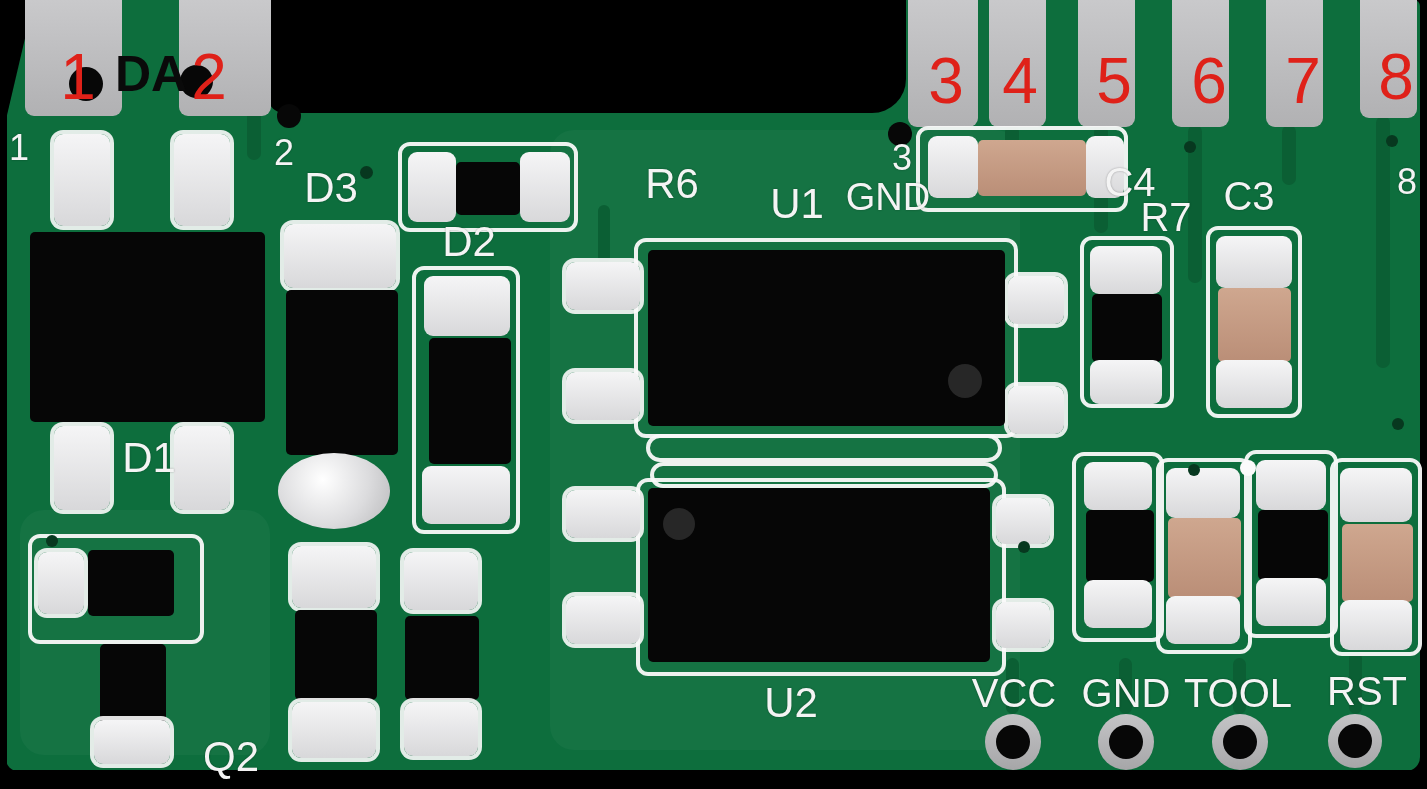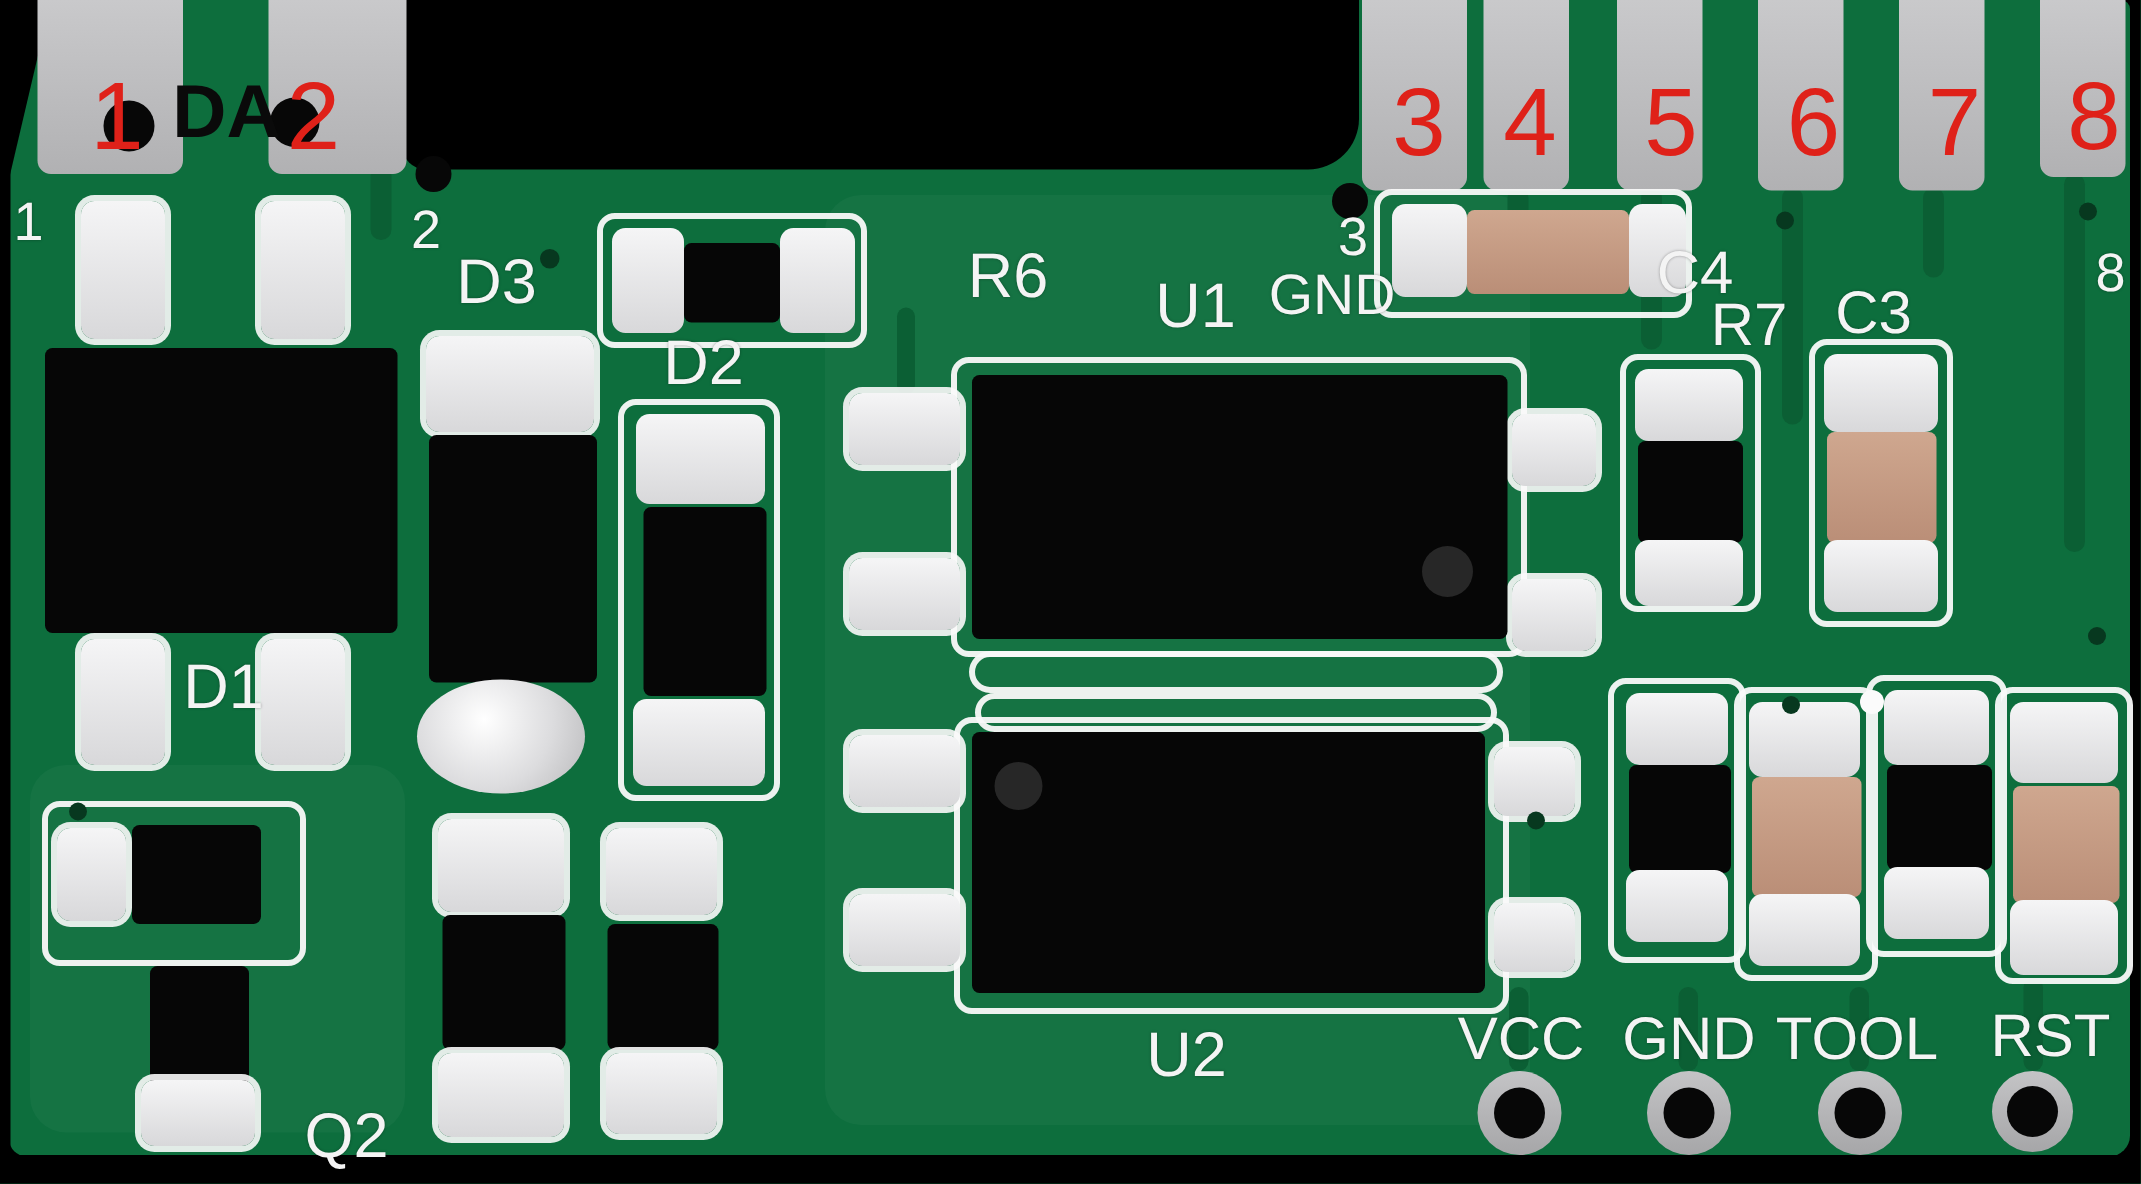--- a/index.html
+++ b/index.html
@@ -197,21 +197,21 @@
   <div class="silk sm" style="left:284px;top:153px">2</div>
   <div class="silk sm" style="left:902px;top:158px">3</div>
   <div class="silk sm" style="left:1407px;top:182px">8</div>
   <div class="silk" style="left:331px;top:188px">D3</div>
   <div class="silk" style="left:672px;top:184px">R6</div>
   <div class="silk" style="left:469px;top:242px">D2</div>
   <div class="silk" style="left:797px;top:204px">U1</div>
   <div class="silk s38" style="left:888px;top:197px">GND</div>
   <div class="silk s40" style="left:1130px;top:182px">C4</div>
   <div class="silk s40" style="left:1166px;top:217px">R7</div>
-  <div class="silk s40" style="left:1249px;top:209px">C3</div>
+  <div class="silk s40" style="left:1249px;top:196px">C3</div>
   <div class="silk" style="left:149px;top:458px">D1</div>
   <div class="silk" style="left:231px;top:757px">Q2</div>
   <div class="silk" style="left:791px;top:703px">U2</div>
   <div class="silk s40" style="left:1014px;top:693px">VCC</div>
   <div class="silk s40" style="left:1126px;top:693px">GND</div>
   <div class="silk s40" style="left:1238px;top:693px">TOOL</div>
   <div class="silk s40" style="left:1367px;top:691px">RST</div>
 
 </div>
 

